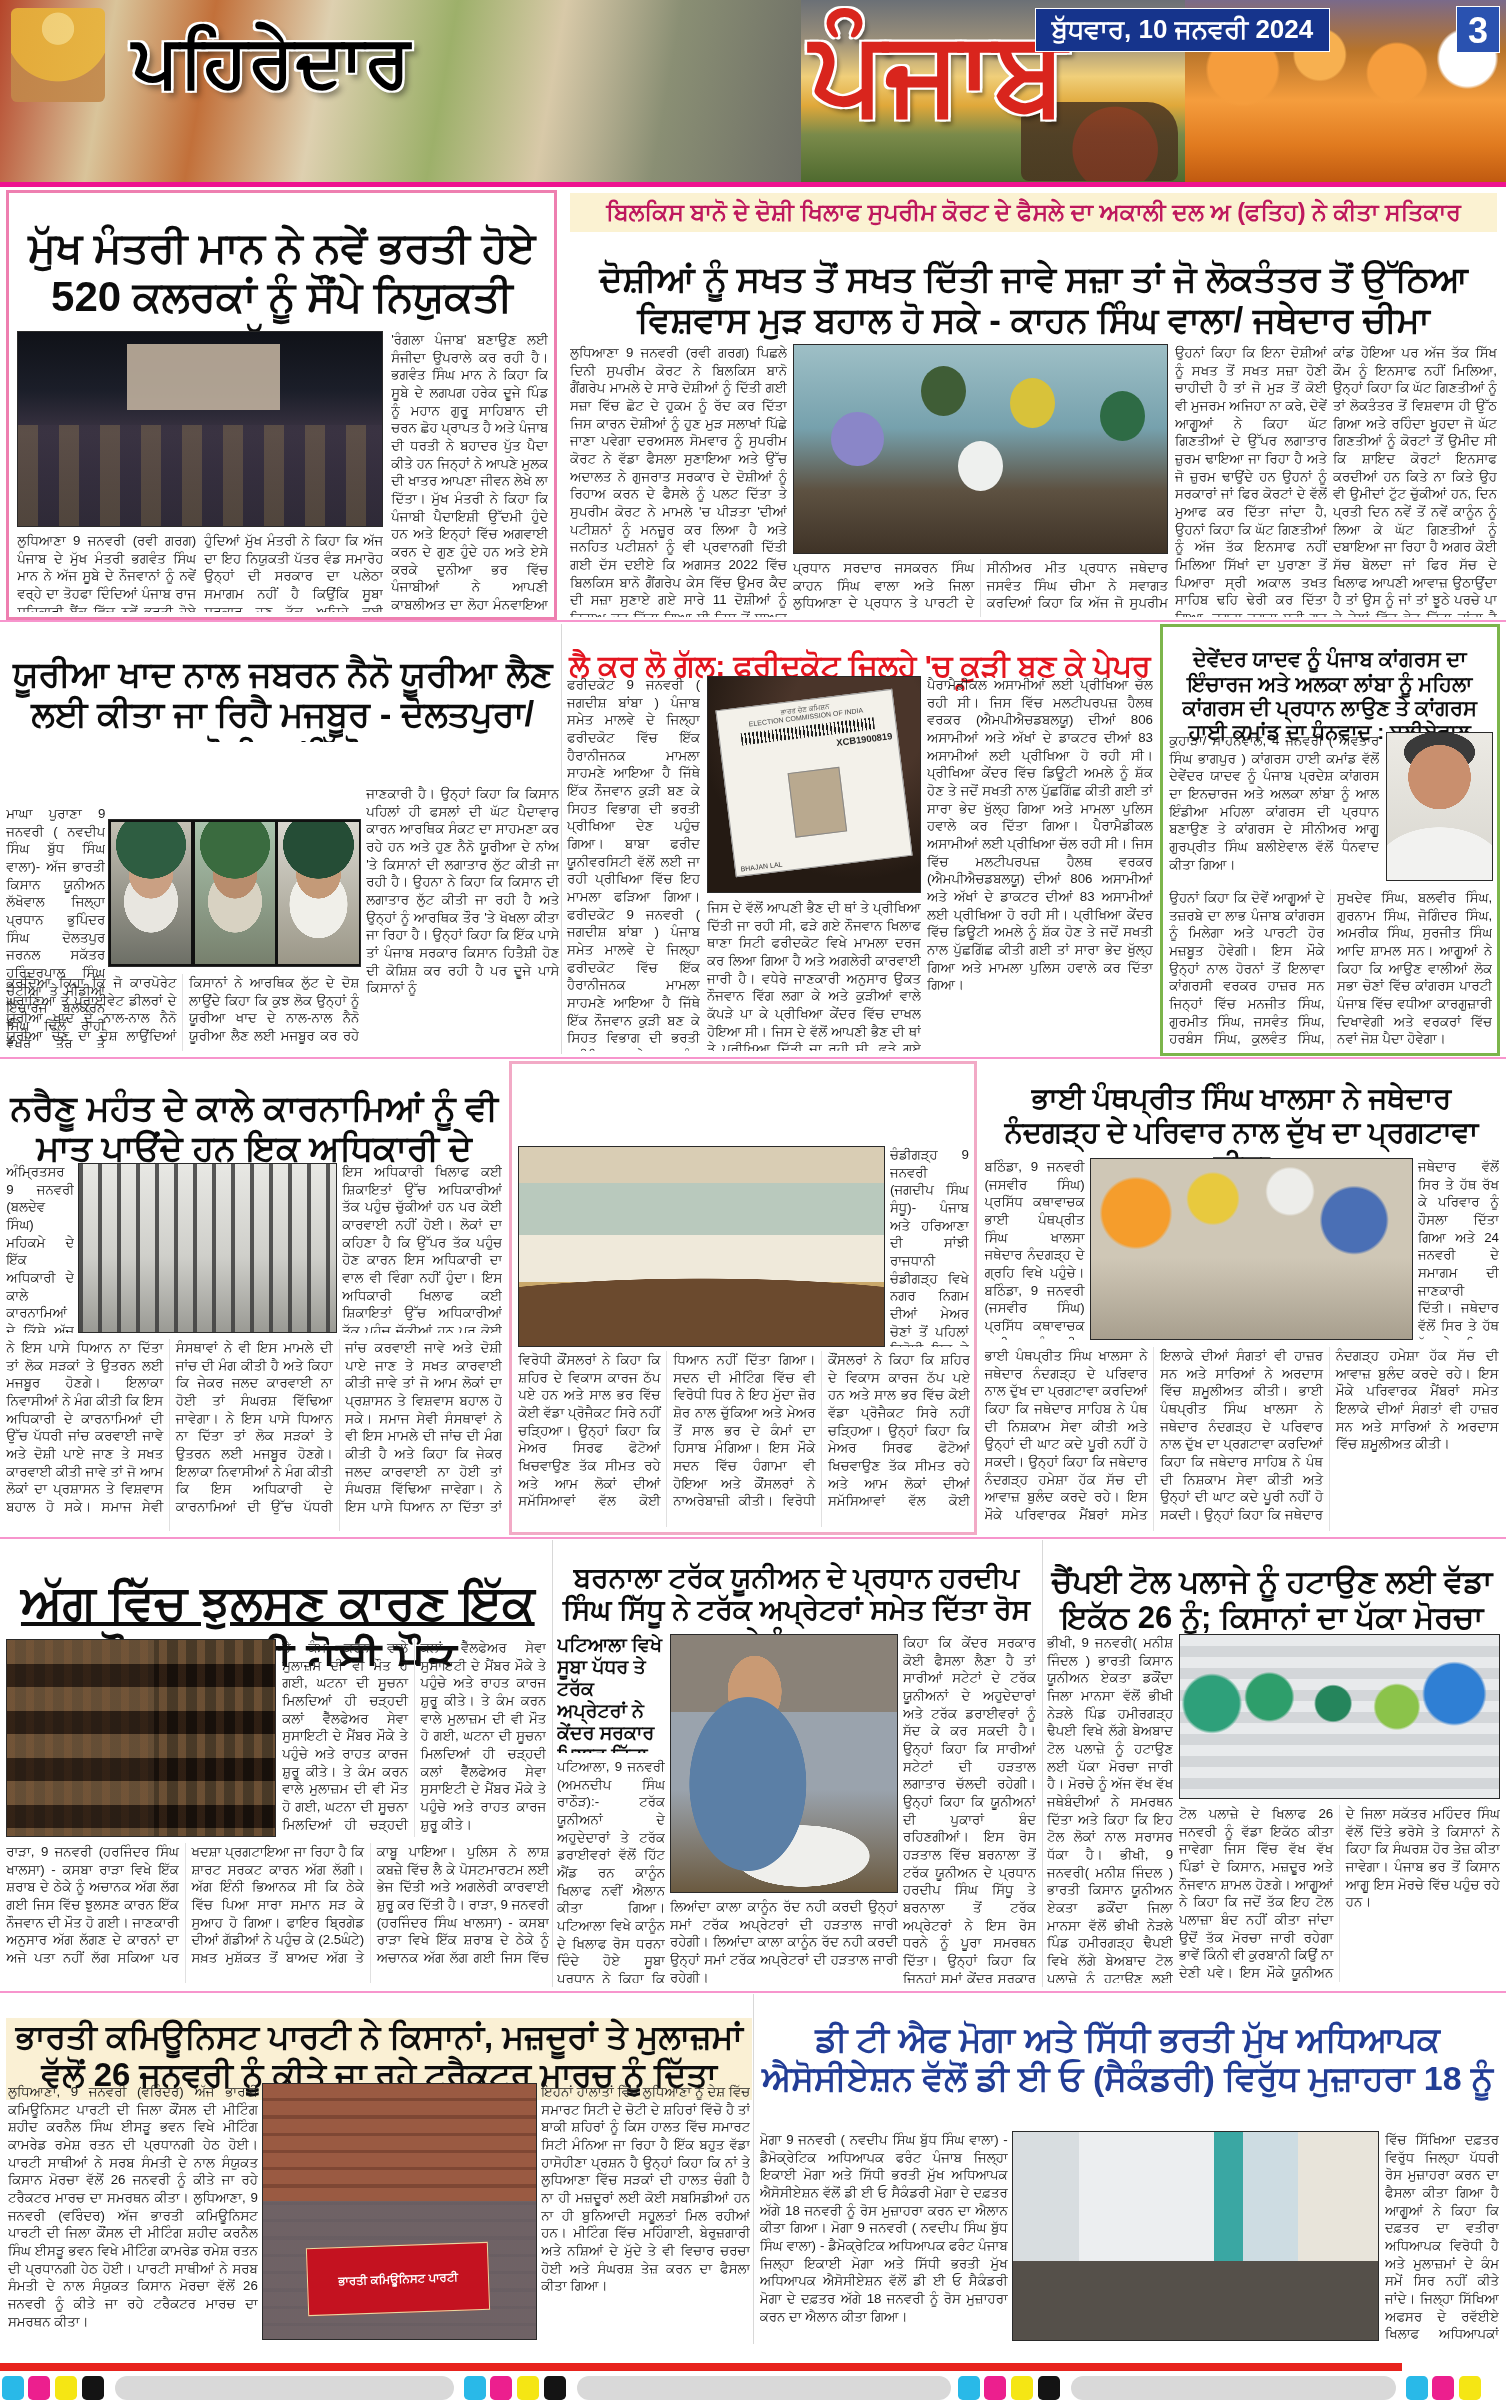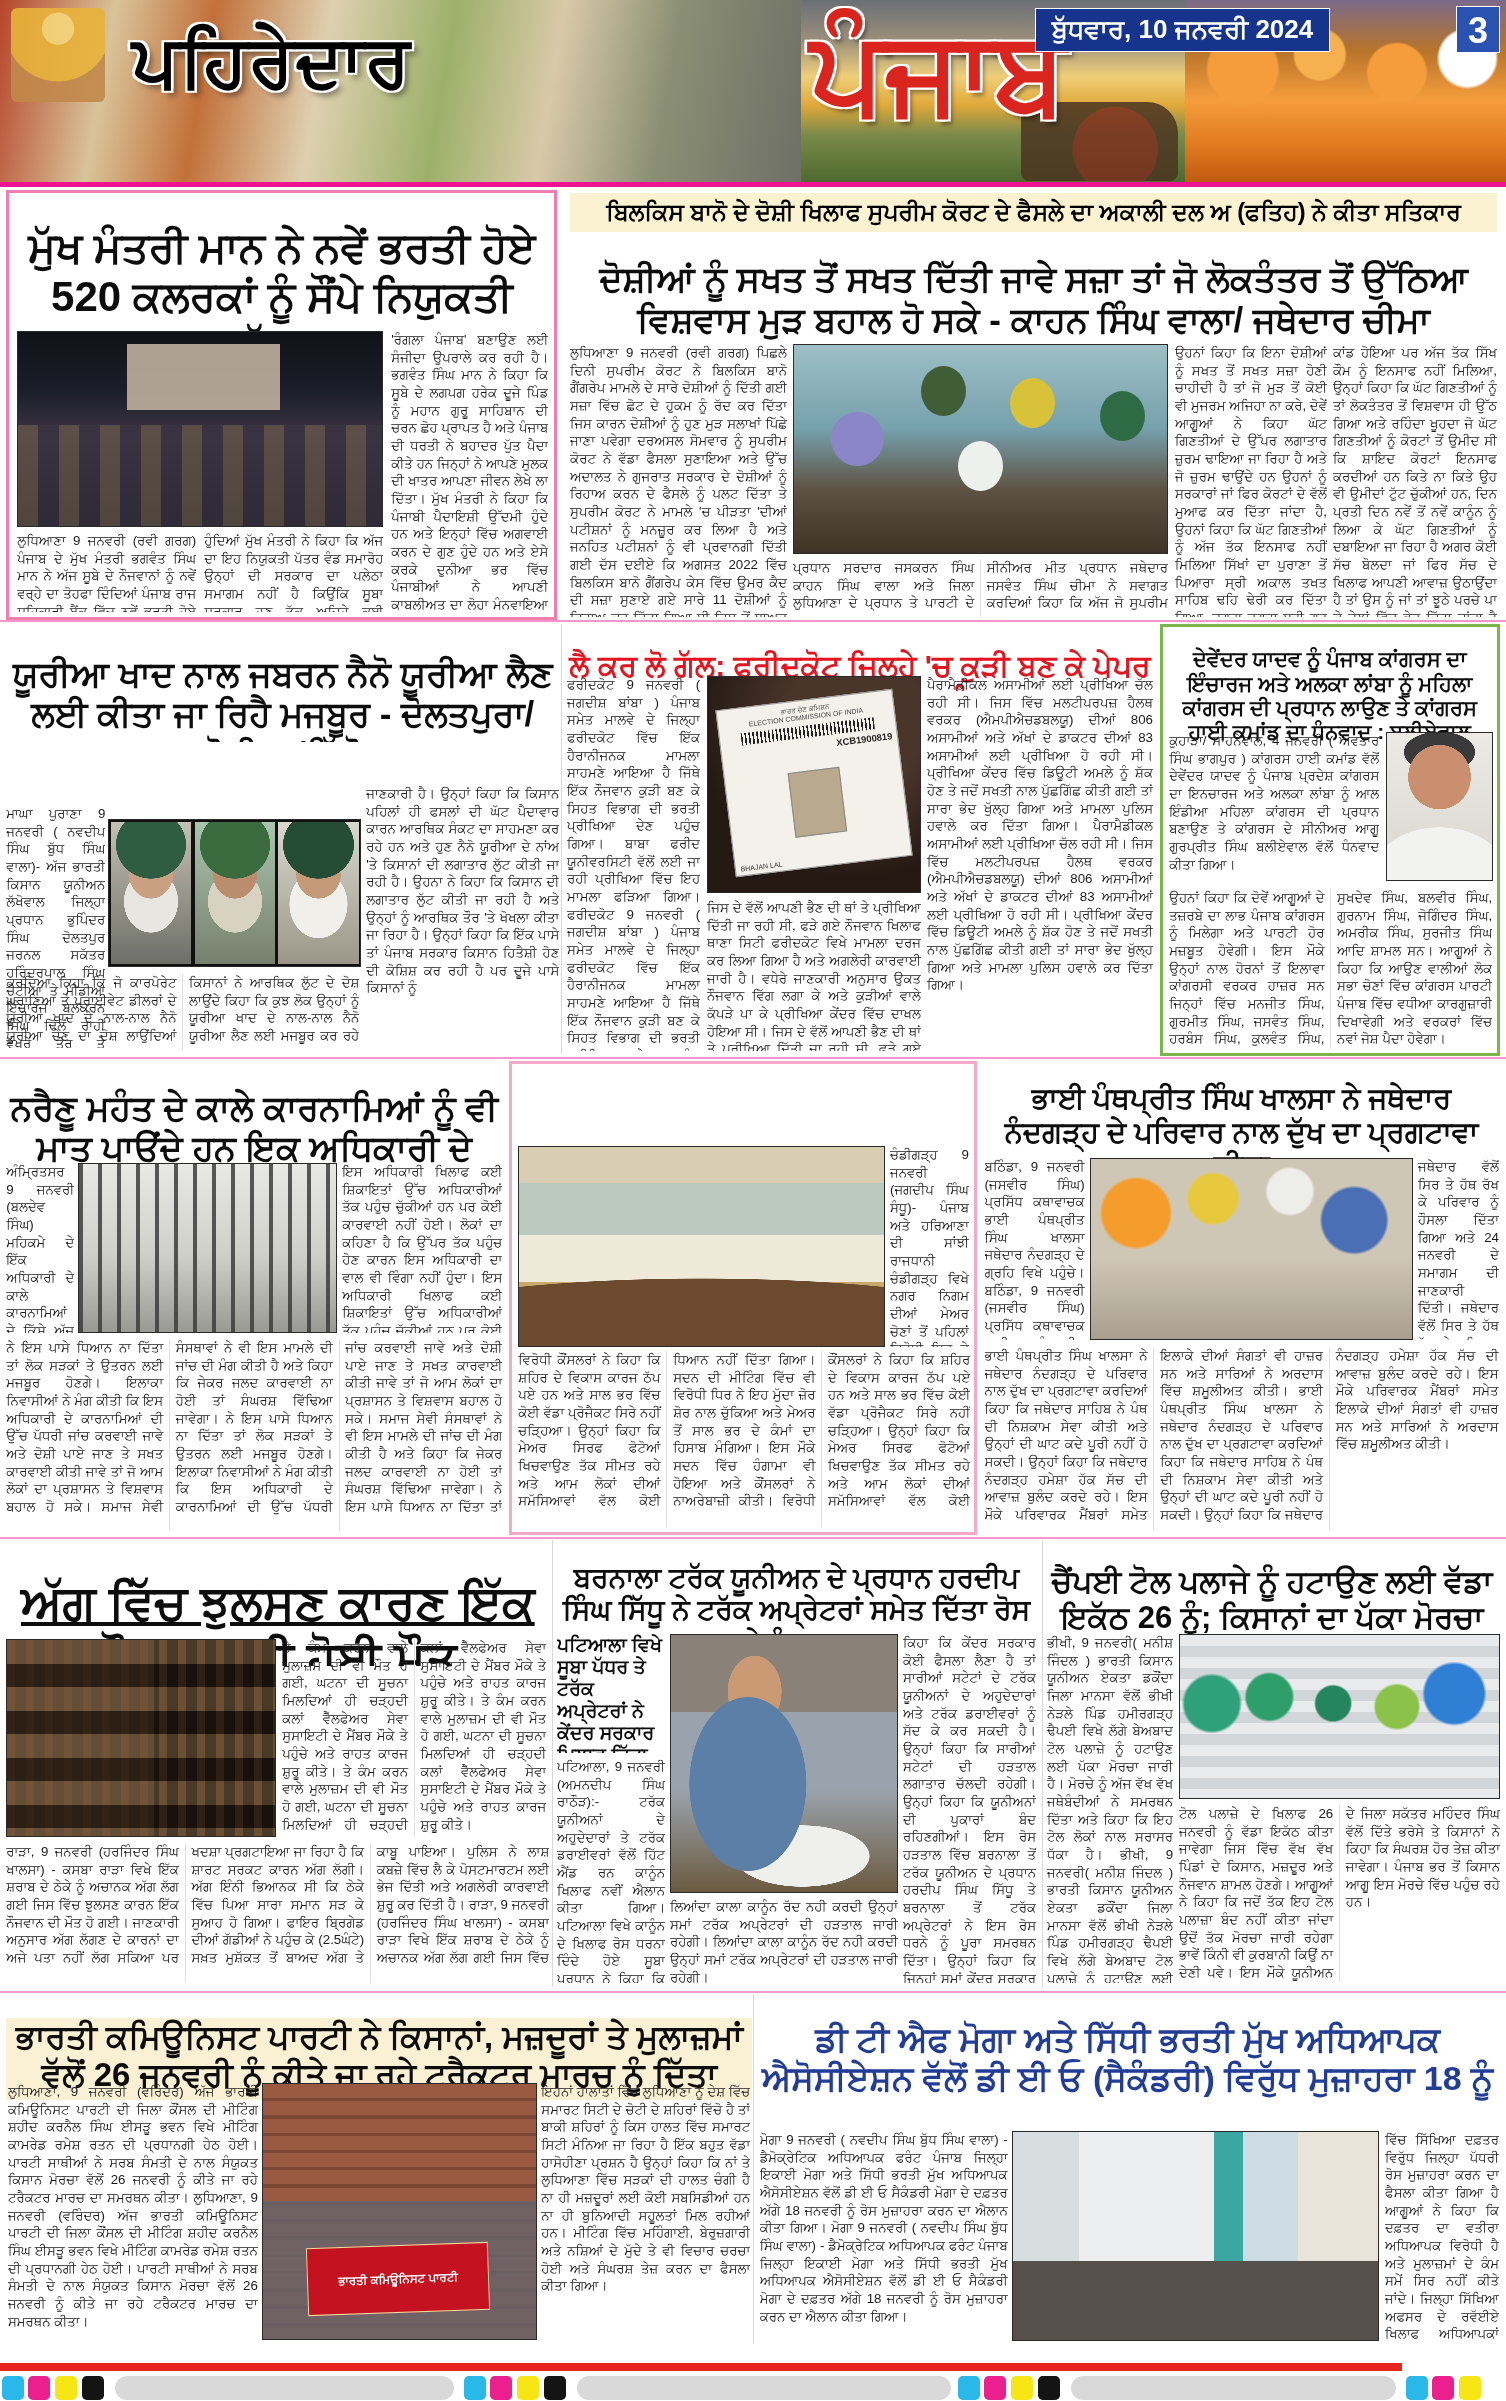--- a/index.html
+++ b/index.html
@@ -32,21 +32,21 @@
     background:
      radial-gradient(circle at 18% 38%,#f59d3d 0 12%,transparent 13%),
      radial-gradient(circle at 42% 30%,#f7b050 0 11%,transparent 12%),
      radial-gradient(circle at 66% 40%,#f59d3d 0 12%,transparent 13%),
      radial-gradient(circle at 88% 32%,#ffffff 0 9%,transparent 10%),
      linear-gradient(180deg,#7a6a8a 0%,#b8742a 28%,#f59d3d 55%,#e07a1f 80%,#c05a10 100%);}
   .date-box{left:1035px;top:7.9px;background:#16348c;color:#fff;font-size:26px;font-weight:bold;
     padding:5.5px 15.7px;border:1.6px solid #fff;}
   .page-num{left:1456px;top:6.3px;width:44px;height:47px;background:#2a52b0;color:#fff;font-size:36px;
     font-weight:bold;text-align:center;line-height:47px;border:1.6px solid #fff;}
-  .kicker{background:#fbf2d2;font-weight:800;text-align:center;color:#000000;overflow:hidden;}
+  .kicker{background:#fbf2d2;font-weight:800;text-align:center;color:#be185d;overflow:hidden;}
   .subhead{font-weight:800;font-style:italic;text-align:center;color:#111;overflow:hidden;}
   .cream-band{background:#faf0d4;}
   
   .p1{background:linear-gradient(180deg,#101218 0%,#1b1e29 30%,#3a3342 52%,#2a2535 70%,#14151d 100%);}
   .p1 .screen{position:absolute;left:30%;top:6%;width:42%;height:34%;background:#c9b9a5;opacity:.85;}
   .p1 .crowd{position:absolute;left:0;bottom:0;width:100%;height:52%;opacity:.7;
     background:repeating-linear-gradient(90deg,#6a5a4a 0 20.4px,#3a3342 20.4px 41px);}
   .p2{background:linear-gradient(180deg,#9ebfc6 0%,#76a1ad 40%,#5d5141 70%,#3f3327 100%);}
   .p2 .t1{position:absolute;left:10%;top:32%;width:14%;height:26%;border-radius:50%;background:#8a86c8;}
   .p2 .t2{position:absolute;left:34%;top:10%;width:12%;height:24%;border-radius:50%;background:#3f5d36;}

